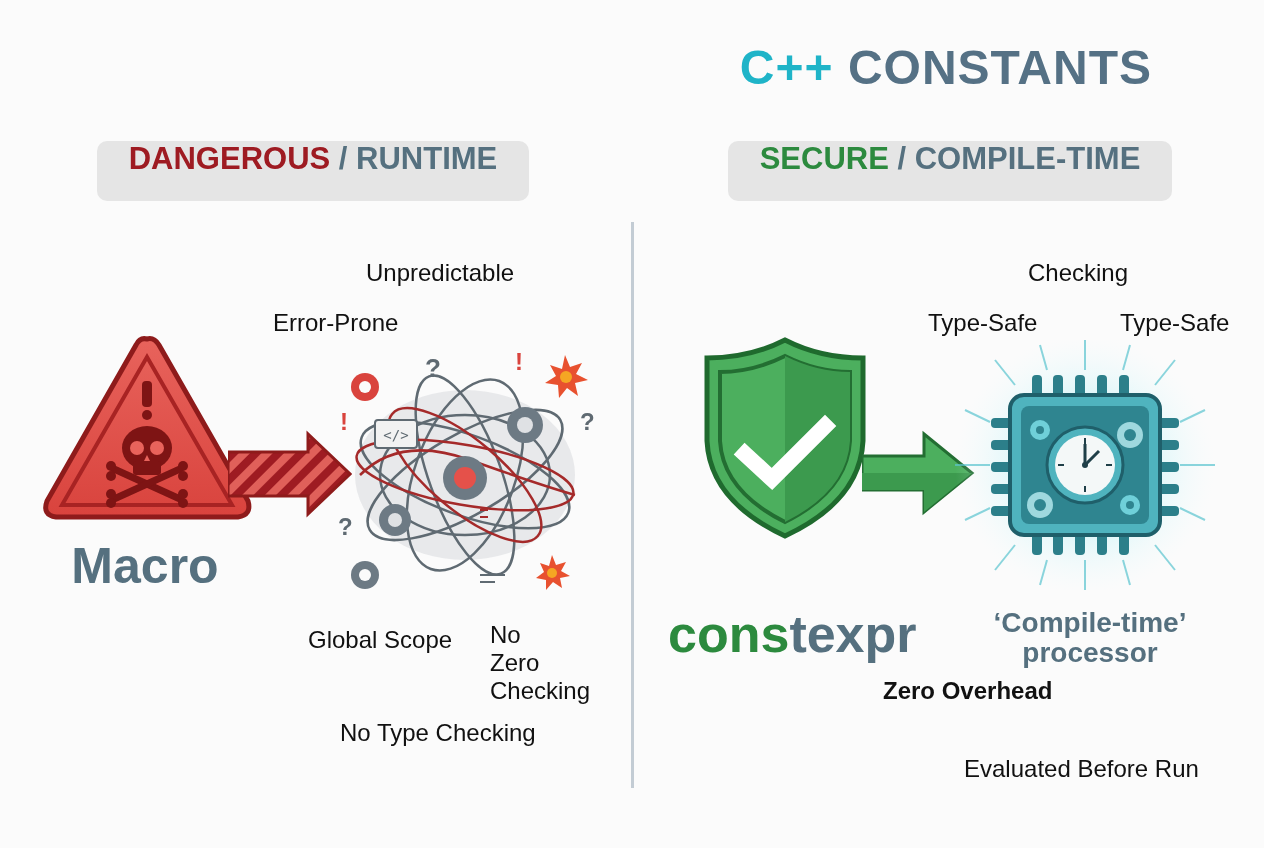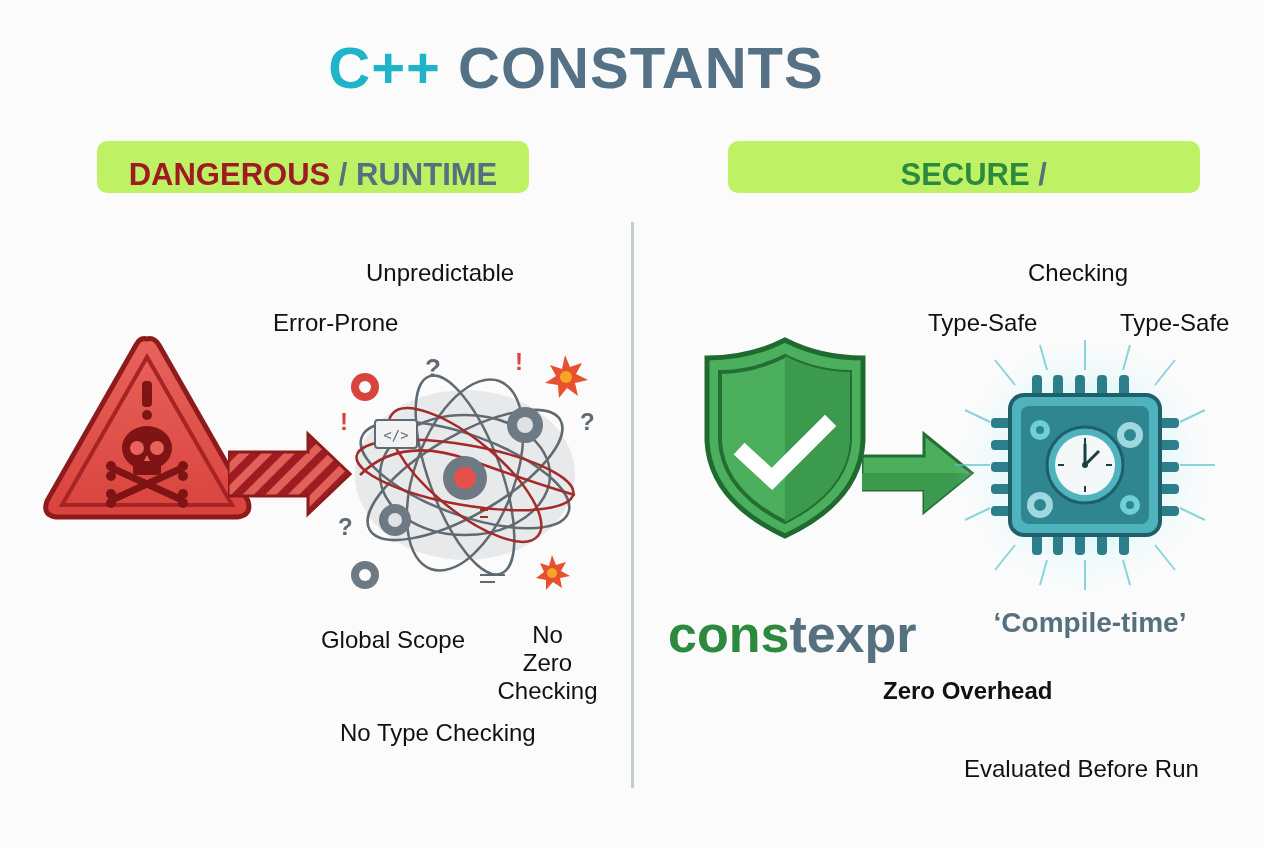--- a/index.html
+++ b/index.html
@@ -3,37 +3,37 @@
 <meta charset="utf-8">
 <style>
   html, body { margin:0; padding:0; }
   body {
     width:1264px; height:848px; position:relative; overflow:hidden;
     background:#fbfbfb;
     font-family:"Liberation Sans", "DejaVu Sans", sans-serif;
   }
   .abs { position:absolute; }
   .title {
-    left:0; top:28px; width:1152px; text-align:center;
-    font-size:58px; font-weight:bold; letter-spacing:1px; line-height:80px;
+    left:0; top:28px; width:1152px; text-align:right;
+    font-size:48px; font-weight:bold; letter-spacing:1px; line-height:80px;
   }
   .title .cpp { color:#1fb4c8; }
   .title .rest { color:#557185; }
   .pill {
-    background:#bef264; border-radius:10px; height:52px;
-    display:flex; align-items:flex-end; justify-content:center;
+    background:#e5e5e5; border-radius:10px; height:60px;
+    display:flex; align-items:flex-start; justify-content:center;
     font-size:31px; font-weight:bold;
   }
   .pill.left { left:97px; top:141px; width:432px; }
-  .pill.right { left:728px; top:141px; width:444px;padding-left:28px; }
+  .pill.right { left:728px; top:141px; width:444px; }
   .red { color:#9e1b22; }
   .green { color:#2c8a3e; }
   .slate { color:#55707f; }
   .divider { left:631px; top:222px; width:3px; height:566px; background:#c3ccd4; }
-  .lbl { font-size:24px; color:#111; font-weight:normal; line-height:28px; text-align:center; white-space:nowrap; }
+  .lbl { font-size:24px; color:#111; font-weight:normal; line-height:28px; text-align:left; white-space:nowrap; }
   .big-left { font-size:50px; font-weight:bold; line-height:52px; text-align:center; }
   .cpx { font-size:52px; font-weight:bold; }
   .proc { font-size:28px; font-weight:bold; color:#55707f; text-align:center; line-height:30px; }
   svg { display:block; }
 </style>
 </head>
 <body>
 
 <div class="abs title">
   <span class="cpp">C++</span>
@@ -41,20 +41,21 @@
 </div>
 
 <div class="abs pill left">
   <span class="red">DANGEROUS</span>
   <span class="slate" style="white-space:pre"> / </span>
   <span class="slate">RUNTIME</span>
 </div>
 <div class="abs pill right">
   <span class="green">SECURE</span>
   <span class="slate" style="white-space:pre"> / </span>
+  <span class="slate">COMPILE-TIME</span>
 </div>
 
 <div class="abs divider"></div>
 
 <div class="abs lbl" style="left:366px; top:259px;">Unpredictable</div>
 <div class="abs lbl" style="left:273px; top:309px;">Error-Prone</div>
 
 <div class="abs" style="left:40px; top:333px;">
   <svg width="215" height="190" viewBox="0 0 215 190">
     <defs>
@@ -146,20 +147,21 @@
         <line x1="150" y1="172" x2="158" y2="172"></line>
       </g>
     <g stroke="#5f6a72" stroke-width="2">
         <line x1="150" y1="230" x2="175" y2="230"></line>
         <line x1="150" y1="237" x2="165" y2="237"></line>
       </g>
   </svg>
 </div>
 
 <div class="abs big-left" style="left:40px; top:540px; width:210px;">
+  <div class="slate">Macro</div>
 </div>
 
 <div class="abs lbl" style="left:308px; top:626px; width:170px;">
   <div>Global Scope</div>
 </div>
 <div class="abs lbl" style="left:490px; top:621px; width:115px;">
   <div>No</div>
   <div>Zero</div>
   <div>Checking</div>
 </div>
@@ -260,16 +262,17 @@
     <circle cx="150" cy="125" r="3" fill="#1f3f48"></circle>
   </svg>
 </div>
 
 <div class="abs cpx" style="left:668px; top:568px;margin-top:36px;">
   <span class="green">cons</span><span class="slate">texpr</span>
 </div>
 
 <div class="abs proc" style="left:980px; top:608px; width:220px;">
   <div>‘Compile-time’</div>
+  <div>processor</div>
 </div>
 
 <div class="abs lbl" style="left:883px; top:677px;font-weight:bold;">Zero Overhead</div>
 <div class="abs lbl" style="left:964px; top:719px;margin-top:36px;">Evaluated Before Run</div>
 
 </body></html>

